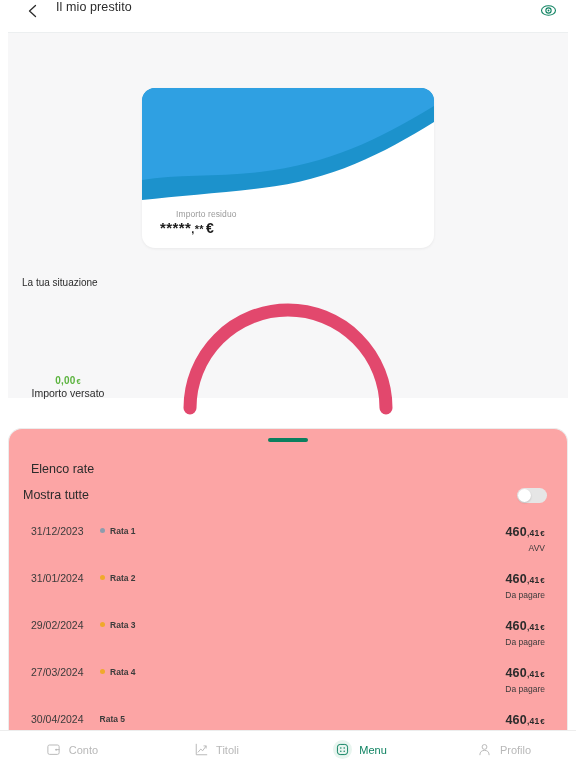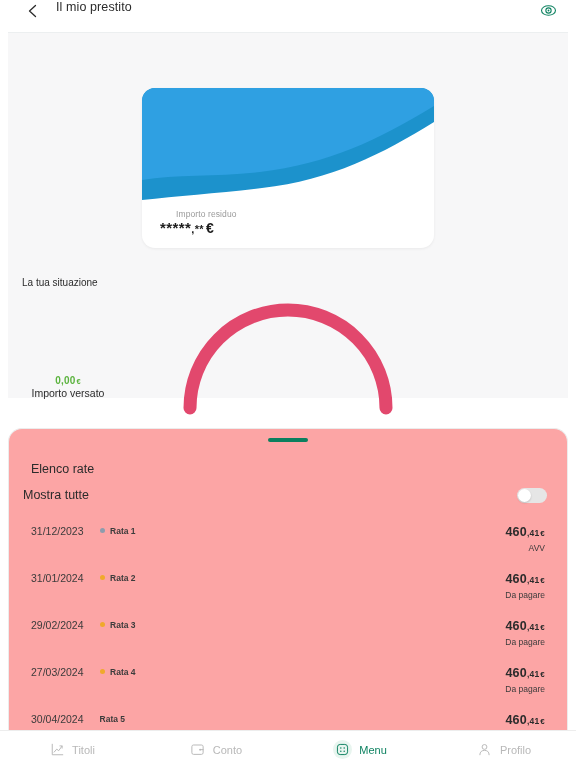--- a/index.html
+++ b/index.html
@@ -388,36 +388,36 @@
           </div>
         </div>
     </div>
 
   </div>
 
   <div class="bottomnav" id="bottomnav">
       <div class="nav-item">
         <span class="nav-icon">
           <svg width="15" height="15" viewBox="0 0 20 20">
+            <rect x="2.5" y="4" width="15" height="12.5" rx="2.2" fill="none" stroke="#b8b8b8" stroke-width="1.3"></rect>
+            <path d="M13 10.2 h4.5" stroke="#b8b8b8" stroke-width="1.3" stroke-linecap="round"></path>
+            <circle cx="13.6" cy="10.2" r="1.2" fill="#b8b8b8"></circle>
+          </svg>
+        </span>
+        <span class="nav-label">Conto</span>
+      </div>
+      <div class="nav-item">
+        <span class="nav-icon">
+          <svg width="15" height="15" viewBox="0 0 20 20">
             <path d="M3 3 v14 h14" fill="none" stroke="#b8b8b8" stroke-width="1.3" stroke-linecap="round"></path>
             <path d="M5.5 13.5 L9 9.5 L11.6 11.6 L16 5.5" fill="none" stroke="#b8b8b8" stroke-width="1.3" stroke-linecap="round" stroke-linejoin="round"></path>
             <path d="M13.2 5.2 h3 v3" fill="none" stroke="#b8b8b8" stroke-width="1.2" stroke-linecap="round"></path>
           </svg>
         </span>
         <span class="nav-label">Titoli</span>
-      </div>
-      <div class="nav-item">
-        <span class="nav-icon">
-          <svg width="15" height="15" viewBox="0 0 20 20">
-            <rect x="2.5" y="4" width="15" height="12.5" rx="2.2" fill="none" stroke="#b8b8b8" stroke-width="1.3"></rect>
-            <path d="M13 10.2 h4.5" stroke="#b8b8b8" stroke-width="1.3" stroke-linecap="round"></path>
-            <circle cx="13.6" cy="10.2" r="1.2" fill="#b8b8b8"></circle>
-          </svg>
-        </span>
-        <span class="nav-label">Conto</span>
       </div>
       <div class="nav-item active">
         <span class="nav-badge">
           <span class="nav-icon">
             <svg width="13" height="13" viewBox="0 0 20 20">
               <rect x="2.2" y="2.2" width="15.6" height="15.6" rx="4.2" fill="none" stroke="#0e8261" stroke-width="1.5"></rect>
               <circle cx="7.4" cy="7.6" r="1.15" fill="#0e8261"></circle>
               <circle cx="12.6" cy="7.6" r="1.15" fill="#0e8261"></circle>
               <circle cx="7.4" cy="12.6" r="1.15" fill="#0e8261"></circle>
               <circle cx="12.6" cy="12.6" r="1.15" fill="#0e8261"></circle>

